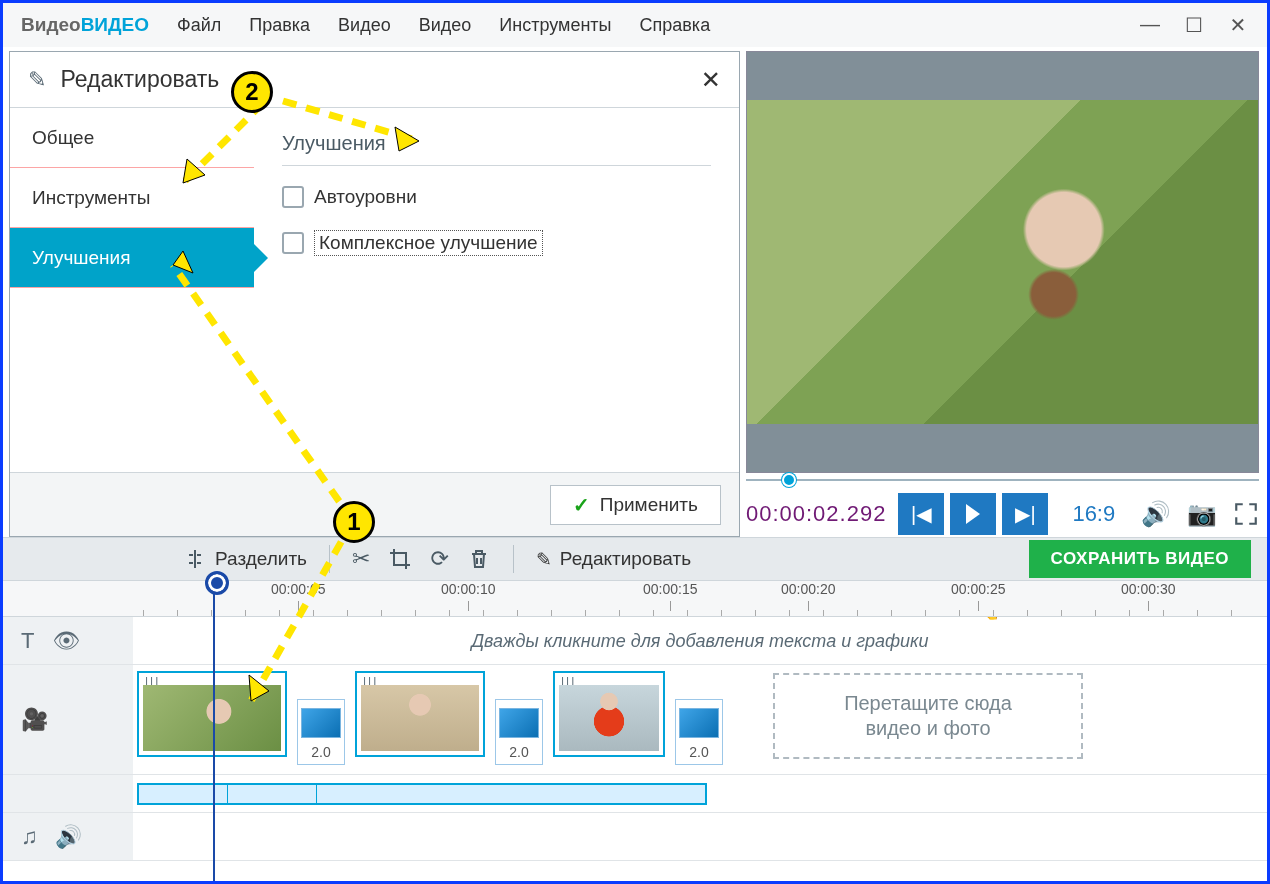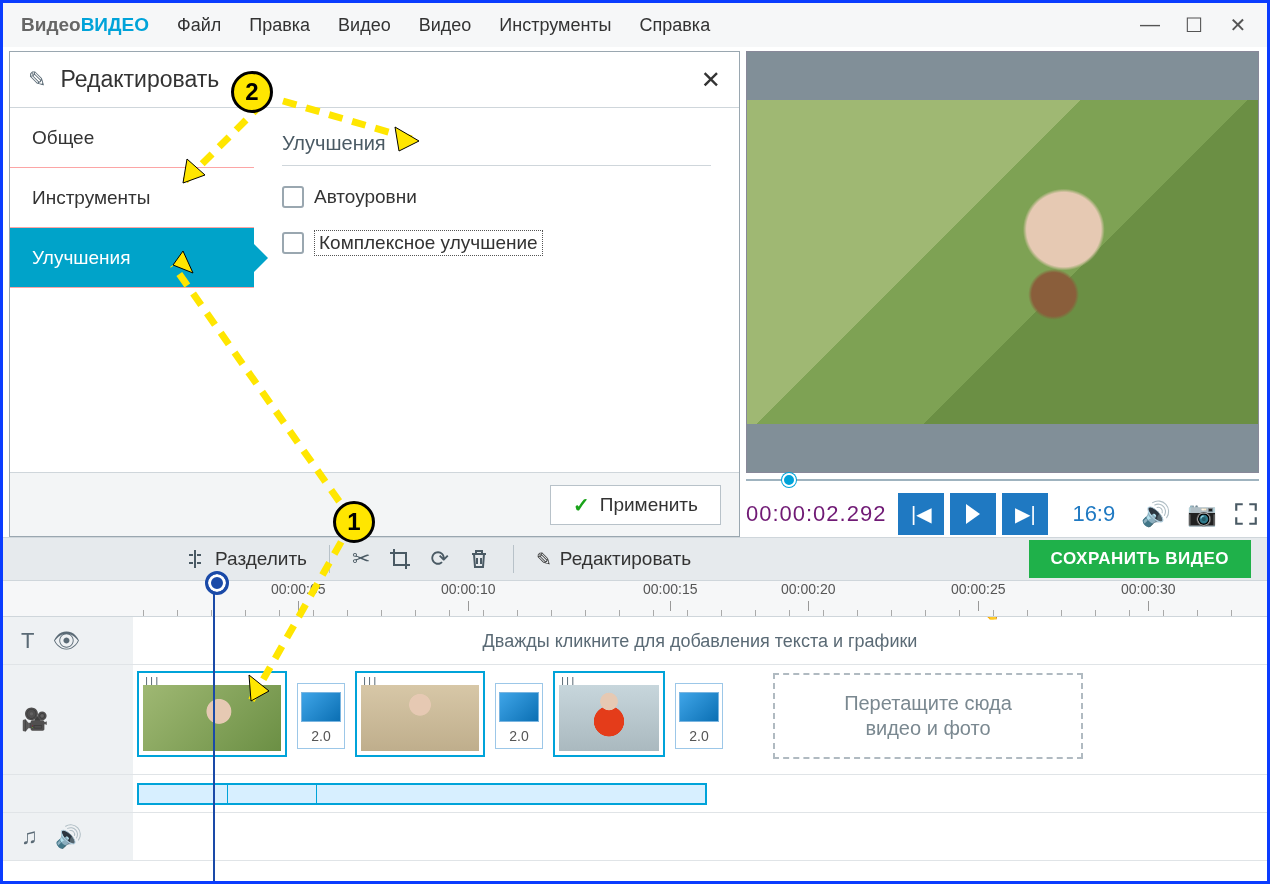--- a/index.html
+++ b/index.html
@@ -76,30 +76,30 @@
 
 
 .tracks { display:flex; flex-direction:column; }
 .track { display:flex; border-bottom:1px solid #e0e4e7; }
 .track .head { width:130px; background:#eef1f3; display:flex; align-items:center; gap:18px; padding-left:18px; font-size:22px; color:#5a6a75; }
 .track .lane { flex:1; position:relative; }
 .track.text { height:48px; }
 .track.audio { height:62px; }
 .track.video { height:110px; }
 .track.music { height:48px; }
-.lane-hint { position:absolute; left:50%; top:50%; transform:translate(-50%,-50%); color:#5a6a75; font-size:18px; white-space:nowrap; }
+.lane-hint { position:absolute; left:50%; top:50%; transform:translate(-50%,-50%); color:#5a6a75; font-size:18px; font-style:italic; white-space:nowrap; }
 
 .clip { position:absolute; top:6px; height:86px; border:2px solid #00a3d9; background:#fff; }
 .clip img, .clip .thumb { position:absolute; inset:12px 4px 4px 4px; }
 .clip .grip { position:absolute; top:2px; left:6px; color:#5a6a75; font-size:12px; letter-spacing:2px; }
 .clip .thumb { background: radial-gradient(circle at 55% 40%, #e6c9b3 0 14%, transparent 15%), linear-gradient(135deg,#9fb873,#6b8f44); }
 .clip.c2 .thumb { background: radial-gradient(circle at 50% 30%, #e6c9b3 0 14%, transparent 15%), linear-gradient(#d7c7a7,#bfae8c); }
 .clip.c3 .thumb { background: radial-gradient(circle at 50% 25%, #e6c9b3 0 12%, transparent 13%), radial-gradient(circle at 50% 55%, #e43c1a 0 24%, transparent 25%), linear-gradient(#c7d6dc,#aab9bf); }
 
-.trans { position:absolute; top:18px; width:48px; height:66px; border:1px solid #9cc7e8; background:#fff; font-size:14px; color:#555; display:flex; flex-direction:column; align-items:center; justify-content:flex-end; padding-bottom:4px; }
+.trans { position:absolute; top:34px; width:48px; height:66px; border:1px solid #9cc7e8; background:#fff; font-size:14px; color:#555; display:flex; flex-direction:column; align-items:center; justify-content:flex-end; padding-bottom:4px; }
 .trans::before { content:""; width:38px; height:28px; background:linear-gradient(135deg,#3fa5e8,#0b6fb3); margin-bottom:6px; border:1px solid #7ab5e0; }
 
 .drop-zone { position:absolute; left:640px; top:8px; width:310px; height:86px; border:2px dashed #b0bac1; display:flex; align-items:center; justify-content:center; text-align:center; color:#7a8890; font-size:20px; line-height:1.25; }
 
 .audio-strip { position:absolute; left:4px; top:8px; height:22px; width:570px; border:2px solid #00a3d9; background:#d7efff; }
 .audio-strip .seg { position:absolute; top:-2px; bottom:-2px; left:88px; width:90px; border-left:1px solid #00a3d9; border-right:1px solid #00a3d9; }
 
 .playhead { position:absolute; top:0; left:210px; width:2px; height:300px; background:#1a4aa8; z-index:5; }
 .playhead::before { content:""; position:absolute; top:-10px; left:-8px; width:18px; height:18px; border-radius:50%; background:#1a4aa8; border:3px solid #1a4aa8; box-shadow: inset 0 0 0 3px #fff; }
 

